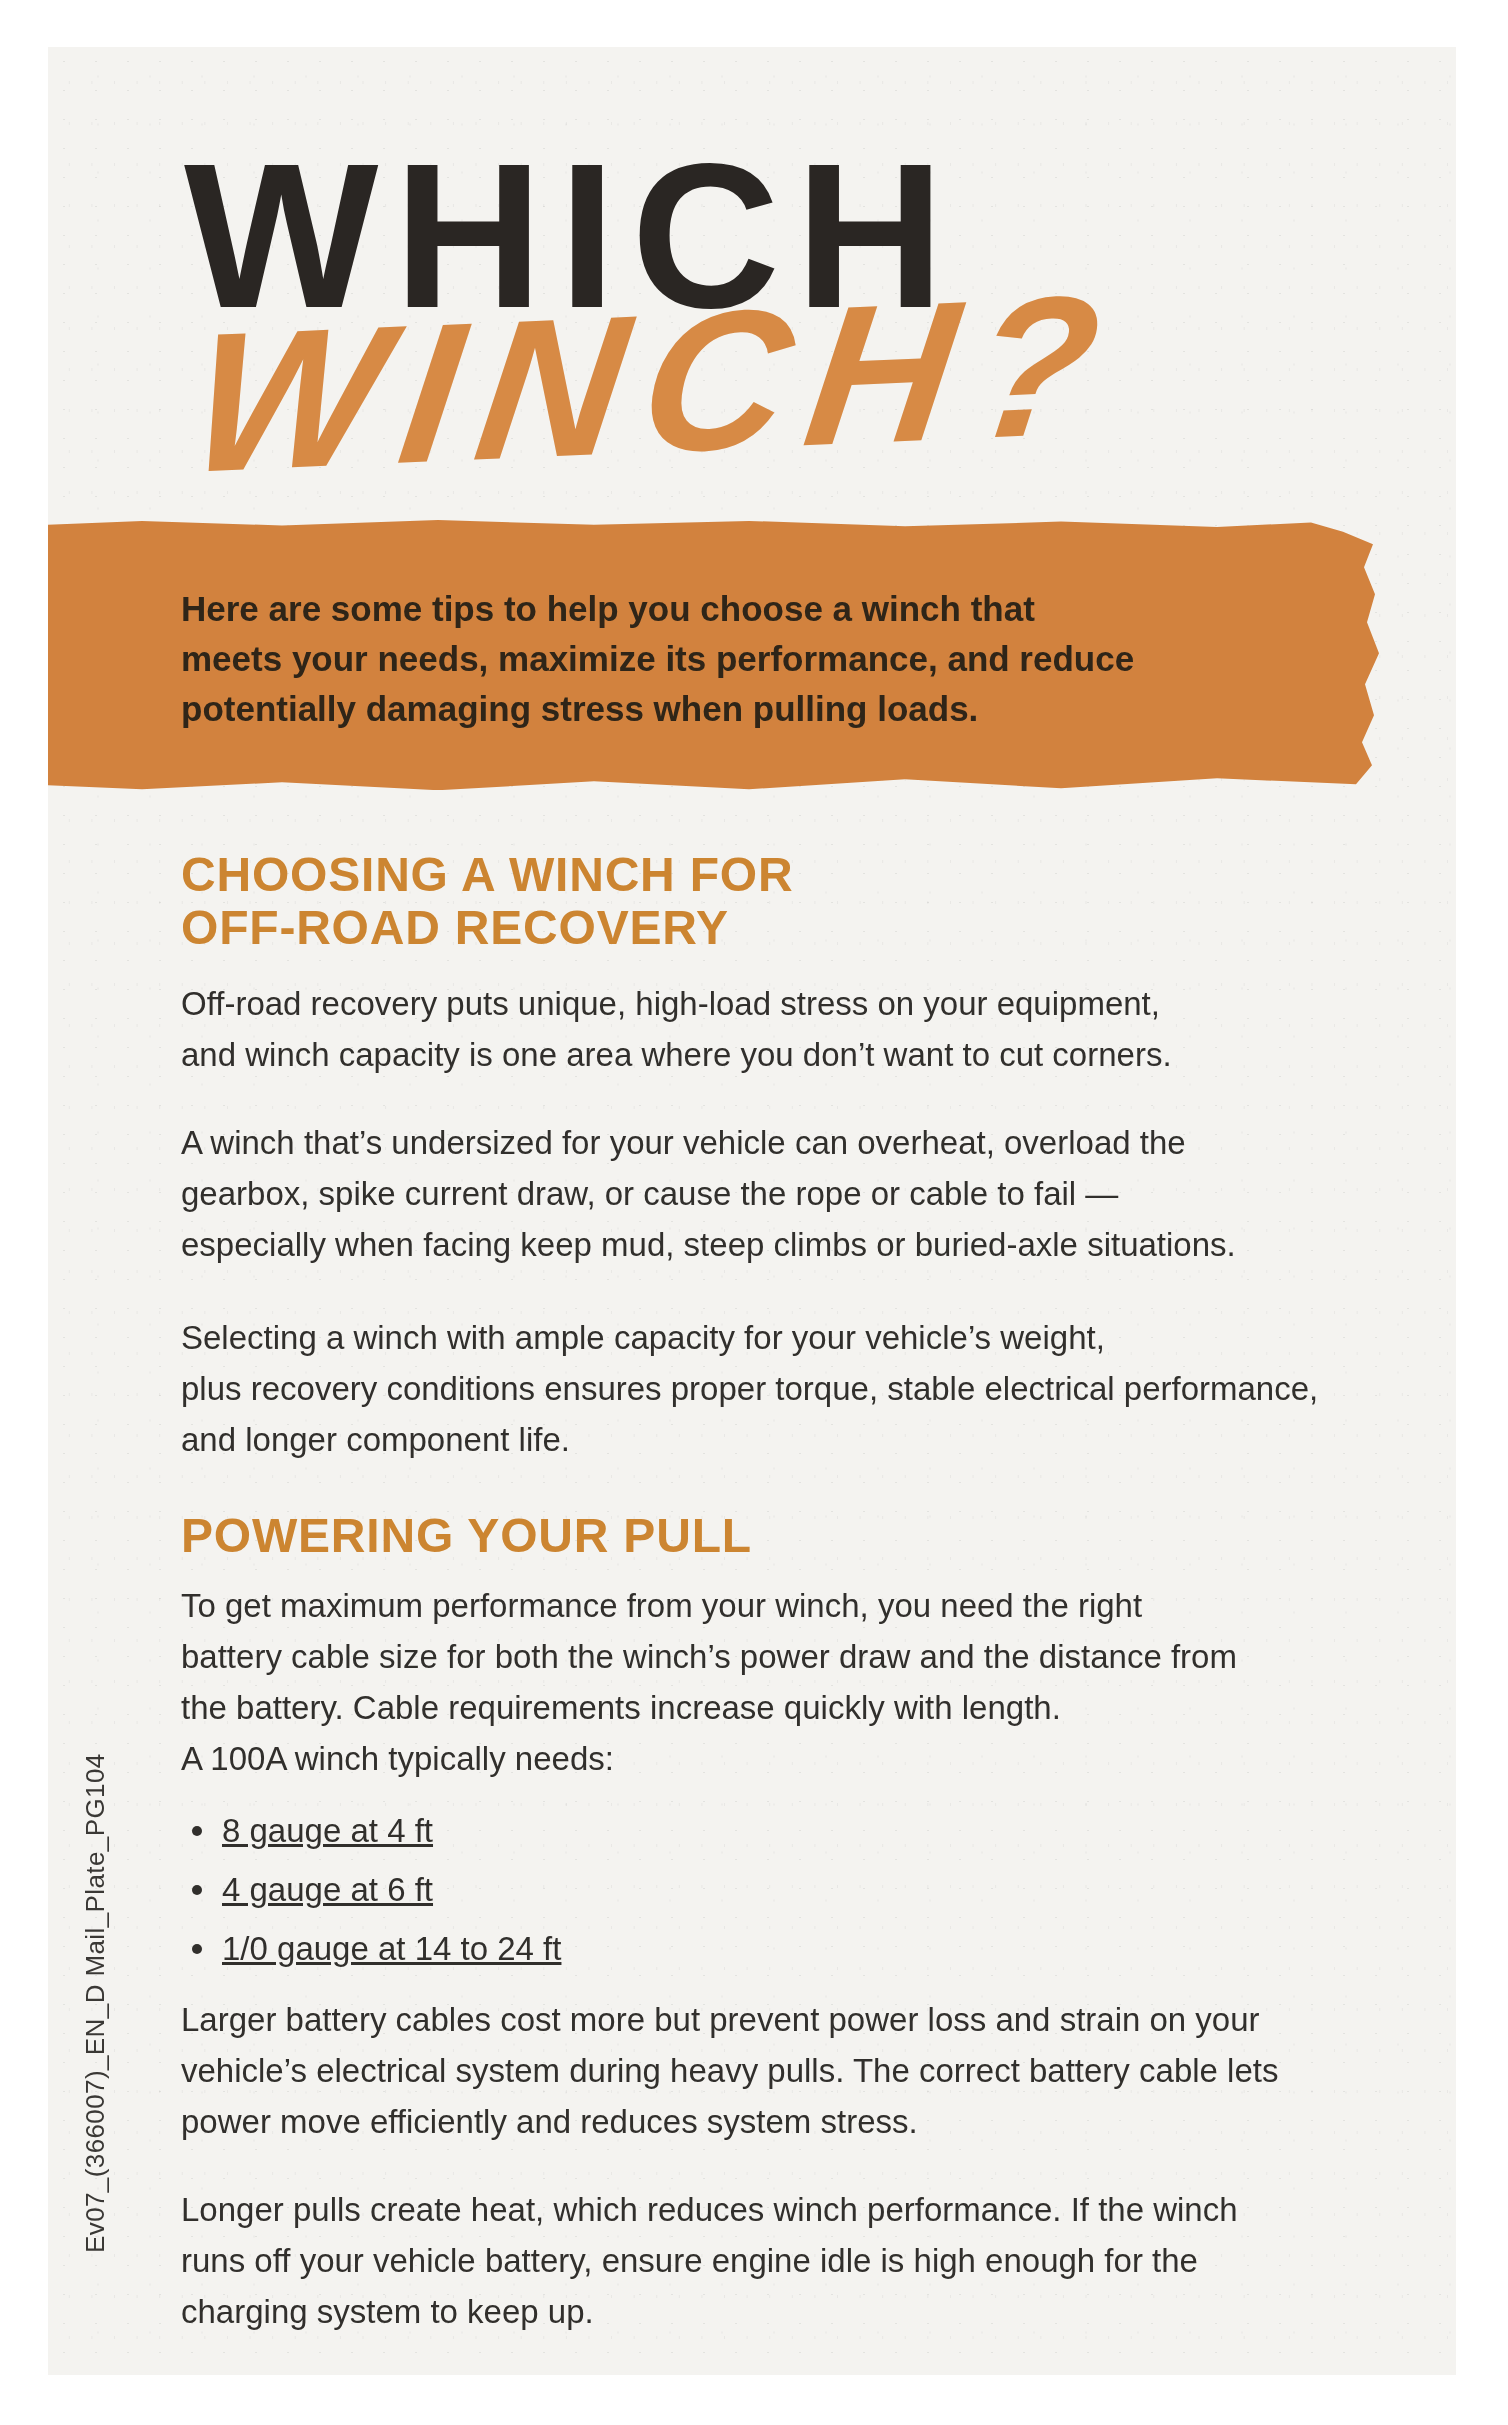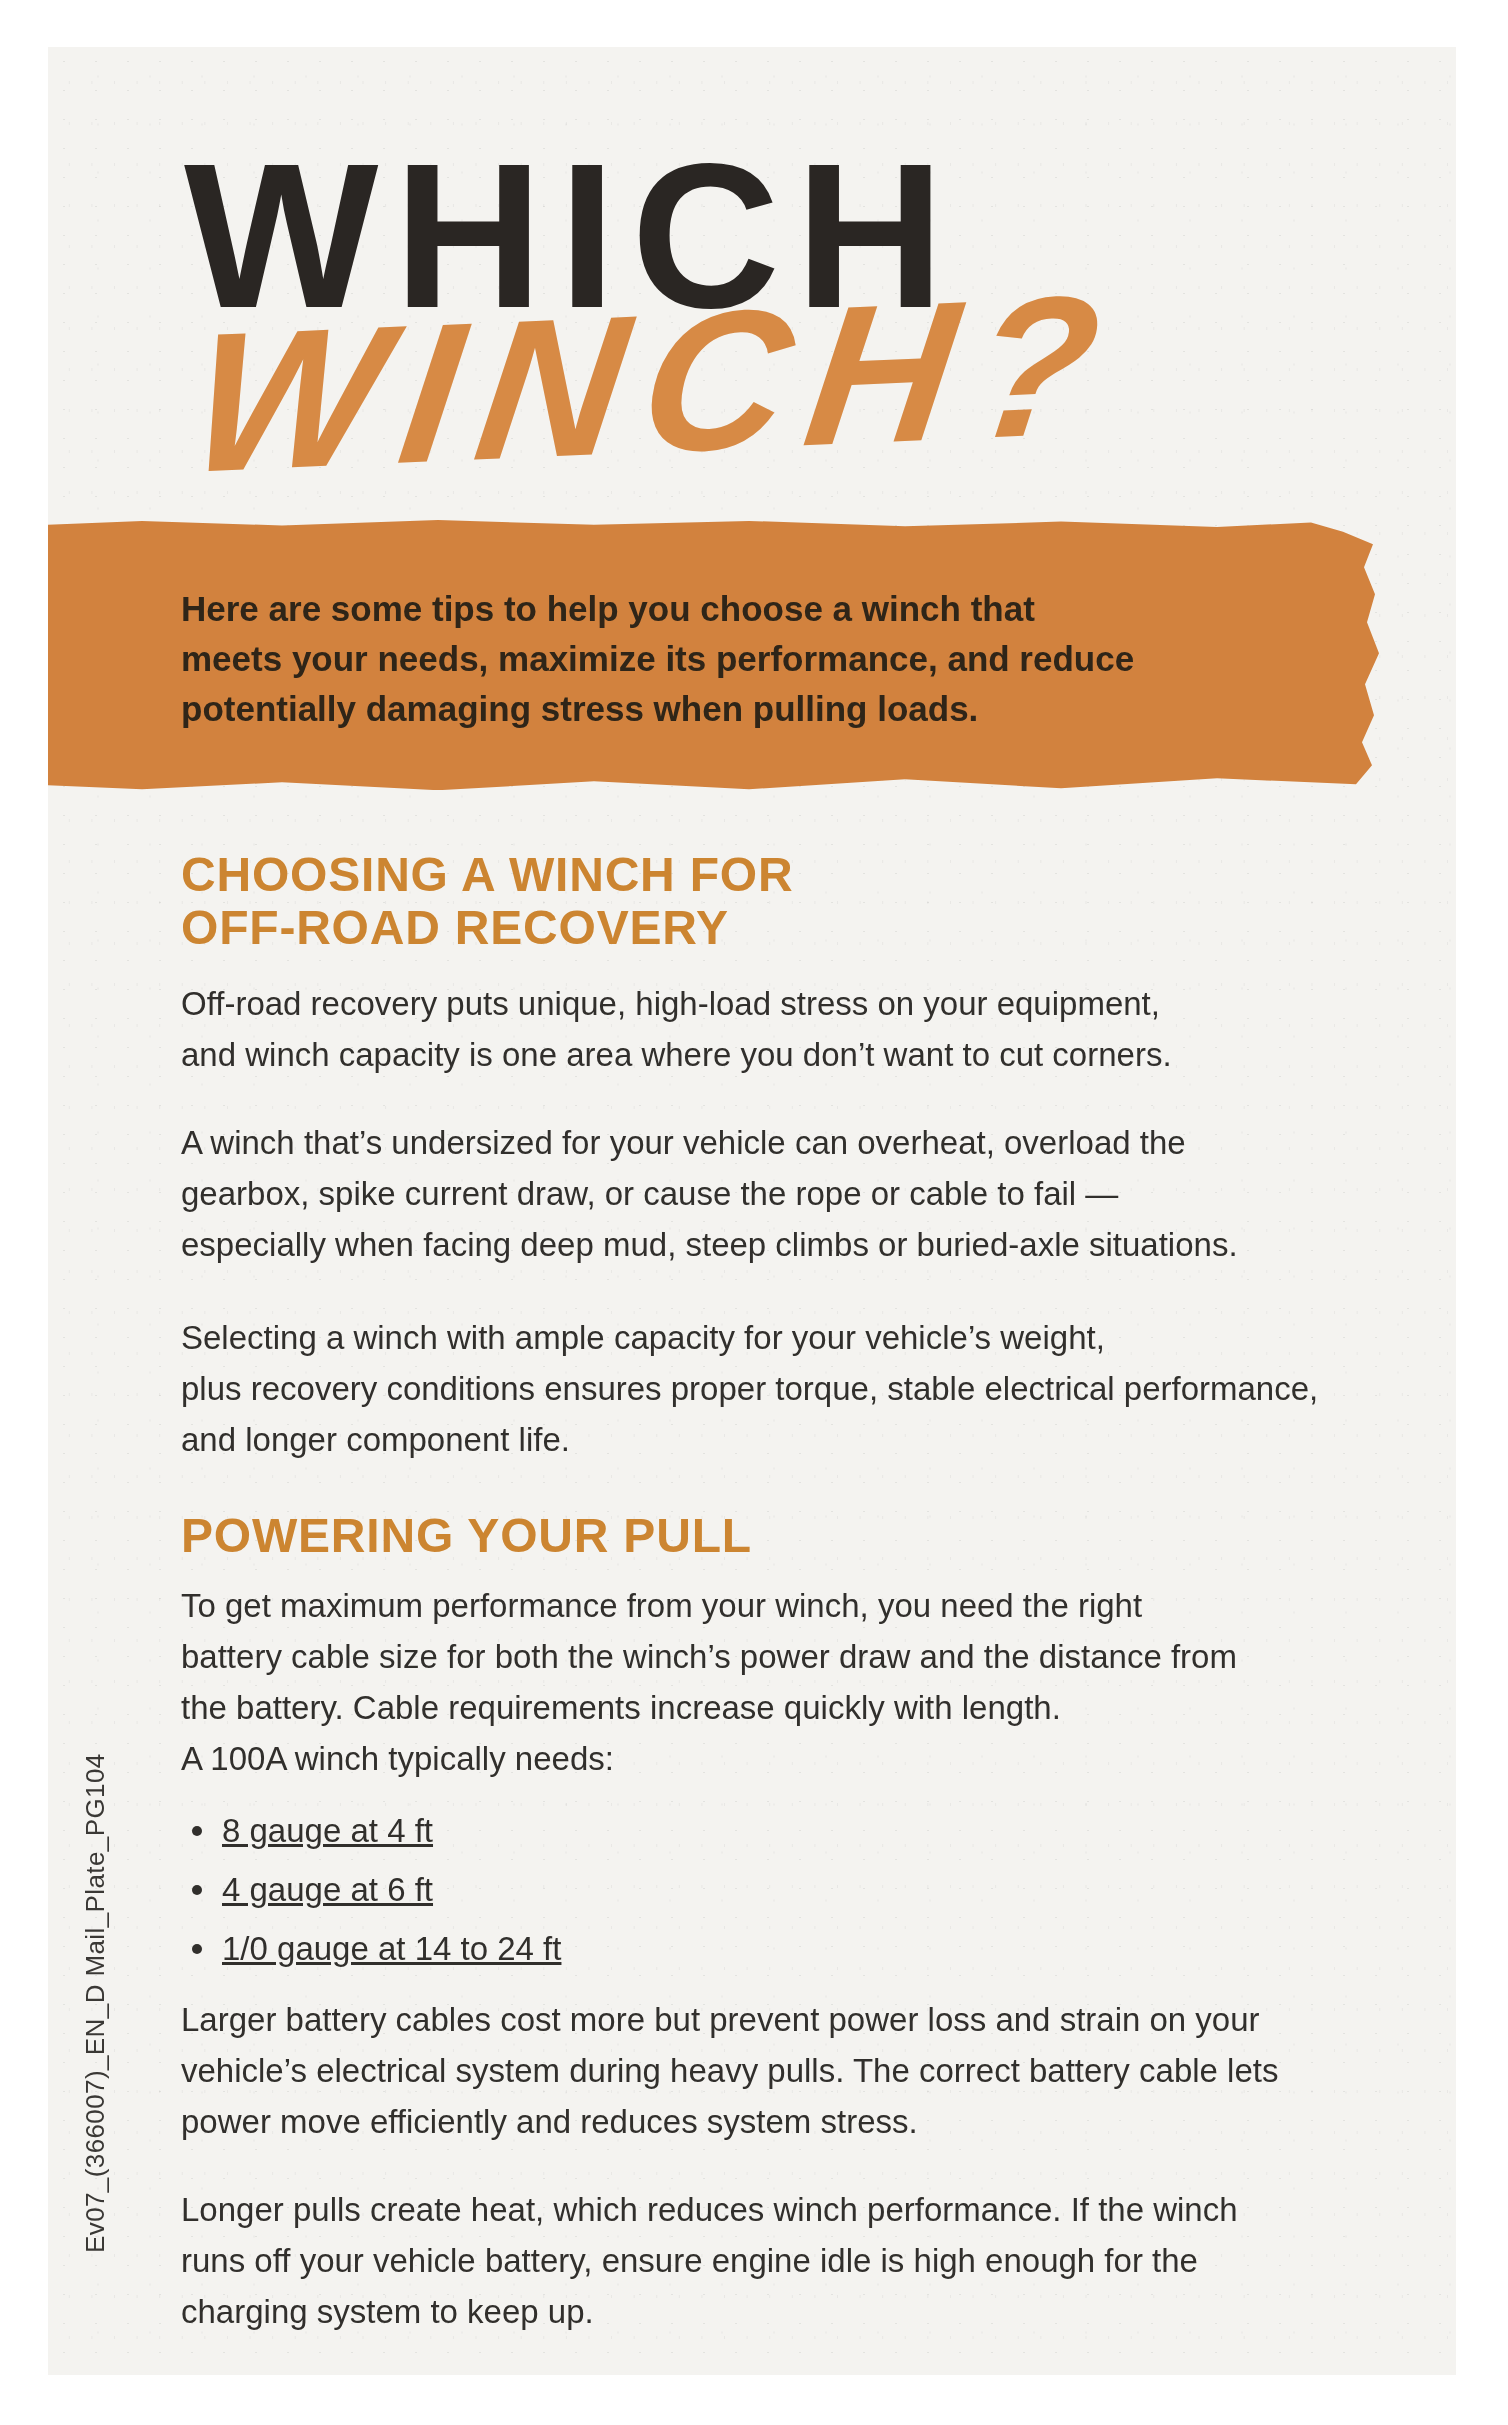--- a/index.html
+++ b/index.html
@@ -104,21 +104,21 @@
 
   <main>
 
     <section>
       <h2 class="h2-first">CHOOSING A WINCH FOR
 OFF-ROAD RECOVERY</h2>
       <p class="body m30">Off-road recovery puts unique, high-load stress on your equipment,
 and winch capacity is one area where you don’t want to cut corners.</p>
       <p class="body m48">A winch that’s undersized for your vehicle can overheat, overload the
 gearbox, spike current draw, or cause the rope or cable to fail —
-especially when facing deep mud, steep climbs or buried-axle situations.</p>
+especially when facing keep mud, steep climbs or buried-axle situations.</p>
       <p class="body m54">Selecting a winch with ample capacity for your vehicle’s weight,
 plus recovery conditions ensures proper torque, stable electrical performance,
 and longer component life.</p>
     </section>
 
     <section>
       <h2 class="h2-second">POWERING YOUR PULL</h2>
       <p class="body m24">To get maximum performance from your winch, you need the right
 battery cable size for both the winch’s power draw and the distance from
 the battery. Cable requirements increase quickly with length.

